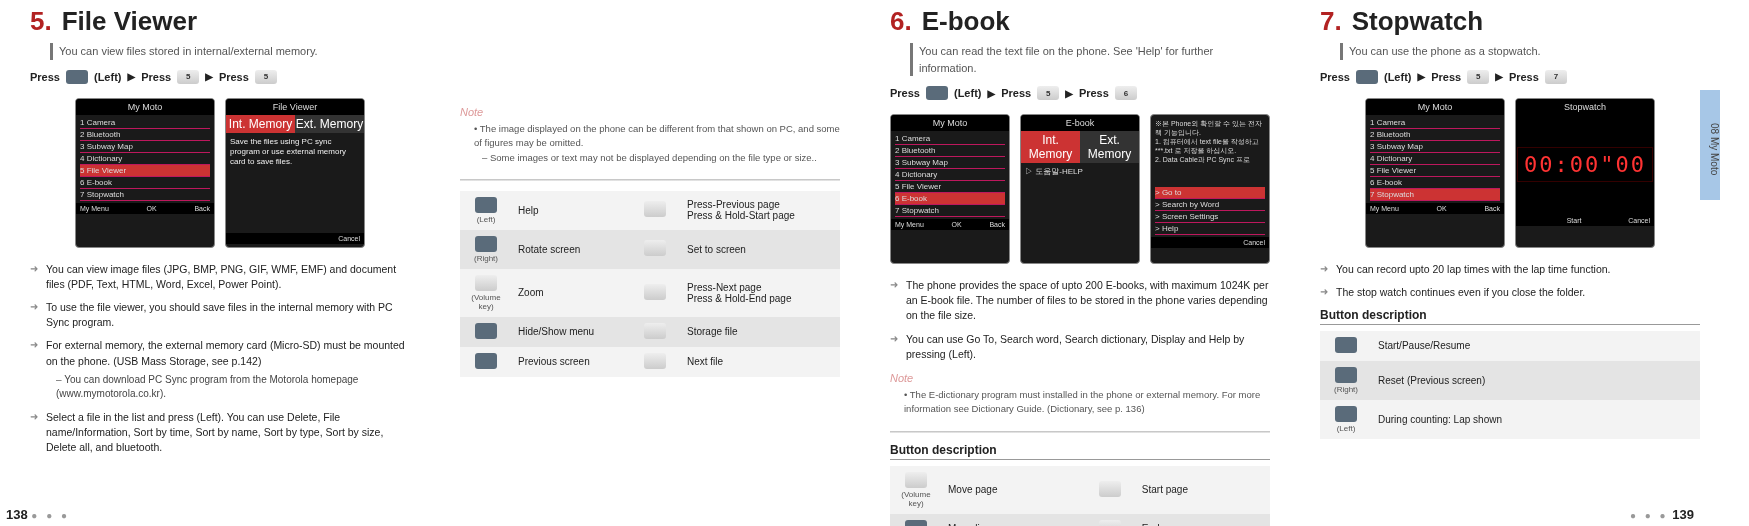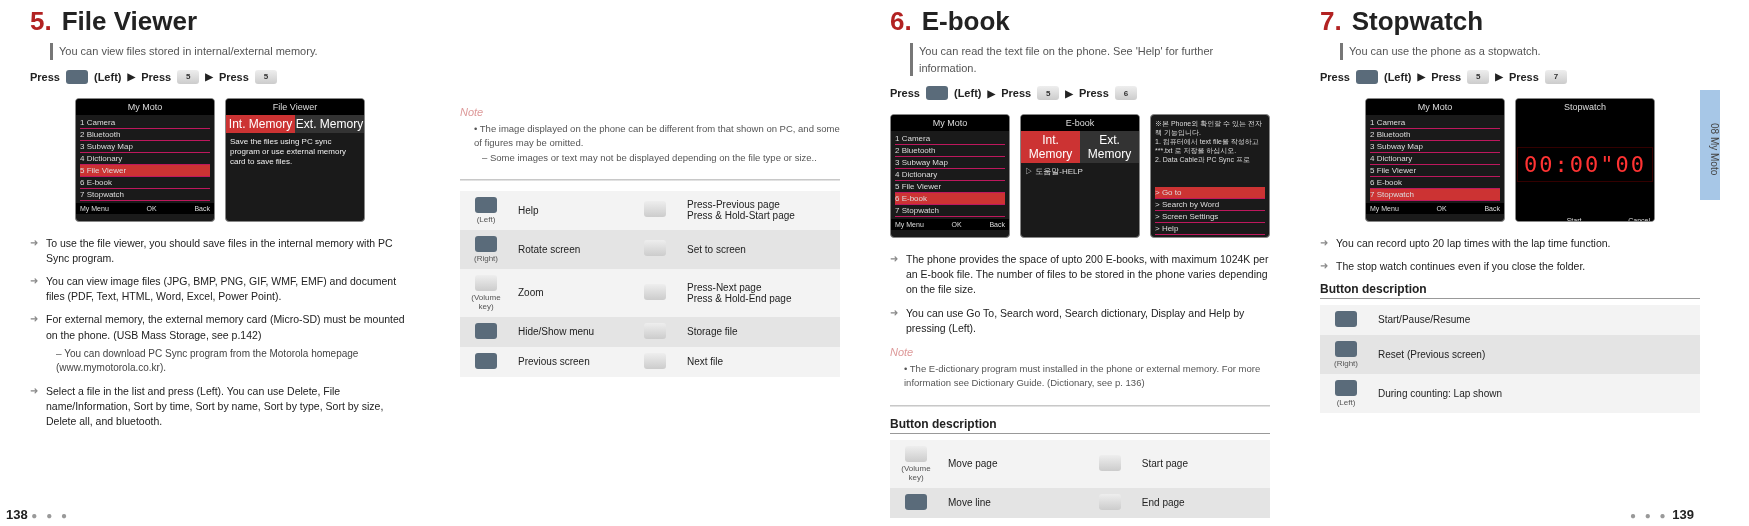--- a/index.html
+++ b/index.html
@@ -13,21 +13,21 @@
   .tab { position:absolute; right:0; top:90px; width:20px; height:110px; background:#a7c7e7; writing-mode:vertical-rl; font-size:10px; color:#444; text-align:center; padding-top:8px;}
   h1 { font-size:26px; font-weight:800; display:flex; align-items:baseline; gap:10px; margin-bottom:6px;}
   .num { color:#b22222; font-size:26px; font-weight:800;}
   .subtitle { font-size:11px; color:#555; margin-left:20px; margin-bottom:10px; line-height:1.5;}
   .bar { border-left:3px solid #777; padding-left:6px;}
   .pressline { font-weight:700; font-size:11px; display:flex; align-items:center; gap:6px; margin:8px 0 14px 0; flex-wrap:wrap;}
   .keybtn { display:inline-flex; align-items:center; justify-content:center; min-width:22px; height:14px; background:#5a6b7a; border-radius:3px; font-size:8px; color:#fff; padding:0 4px;}
   .keybtn.num5 { background:linear-gradient(#eee,#ccc); color:#333; font-size:8px;}
   .tri { font-size:10px;}
   .shot { display:flex; gap:10px; justify-content:center; margin-bottom:14px;}
-  .phone { width:140px; height:124px; background:#1a1a1a; border:1px solid #888; border-radius:4px; color:#ddd; font-size:8px; overflow:hidden;}
+  .phone { width:140px; height:150px; background:#1a1a1a; border:1px solid #888; border-radius:4px; color:#ddd; font-size:8px; overflow:hidden;}
   .phone .hdr { background:#000; text-align:center; padding:3px 0; font-size:9px;}
   .phone .tabrow { display:flex; font-size:12px;}
   .phone .tabrow span { flex:1; text-align:center; padding:2px 0; background:#c33; color:#fff;}
   .phone .tabrow span.off { background:#333; }
   .phone ul { list-style:none; padding:2px 4px;}
   .phone li { padding:1px 0; border-bottom:1px solid #be185d;}
   .phone li.sel { background:#c33;}
   .phone .body { padding:4px; line-height:1.3; height:100px;}
   .phone .ft { display:flex; justify-content:space-between; padding:2px 4px; font-size:7px; background:#000;}
   .phone.red .body { color:#eee;}
@@ -108,22 +108,22 @@
       <div class="body">Save the files using PC sync program or use external memory card to save files.</div>
       <div class="ft">
         <span></span>
         <span></span>
         <span>Cancel</span>
       </div>
     </div>
   </div>
 
   <ul class="bul">
+    <li><span>You can view image files (JPG, BMP, PNG, GIF, WMF, EMF) and document files (PDF, Text, HTML, Word, Excel, Power Point).</span></li>
     <li><span>To use the file viewer, you should save files in the internal memory with PC Sync program.</span></li>
-    <li><span>You can view image files (JPG, BMP, PNG, GIF, WMF, EMF) and document files (PDF, Text, HTML, Word, Excel, Power Point).</span></li>
     <li><span>For external memory, the external memory card (Micro-SD) must be mounted on the phone. (USB Mass Storage, see p.142)</span><div class="sub">You can download PC Sync program from the Motorola homepage (www.mymotorola.co.kr).</div></li>
     <li><span>Select a file in the list and press       (Left). You can use Delete, File name/Information, Sort by time, Sort by name, Sort by type, Sort by size, Delete all, and bluetooth.</span></li>
   </ul>
 
   <div class="pgnum l"><span>138</span> <span class="dots">● ● ●</span></div>
 </div>
 
 <div class="col col2">
   <div style="height:90px"></div>
   <div class="note">

